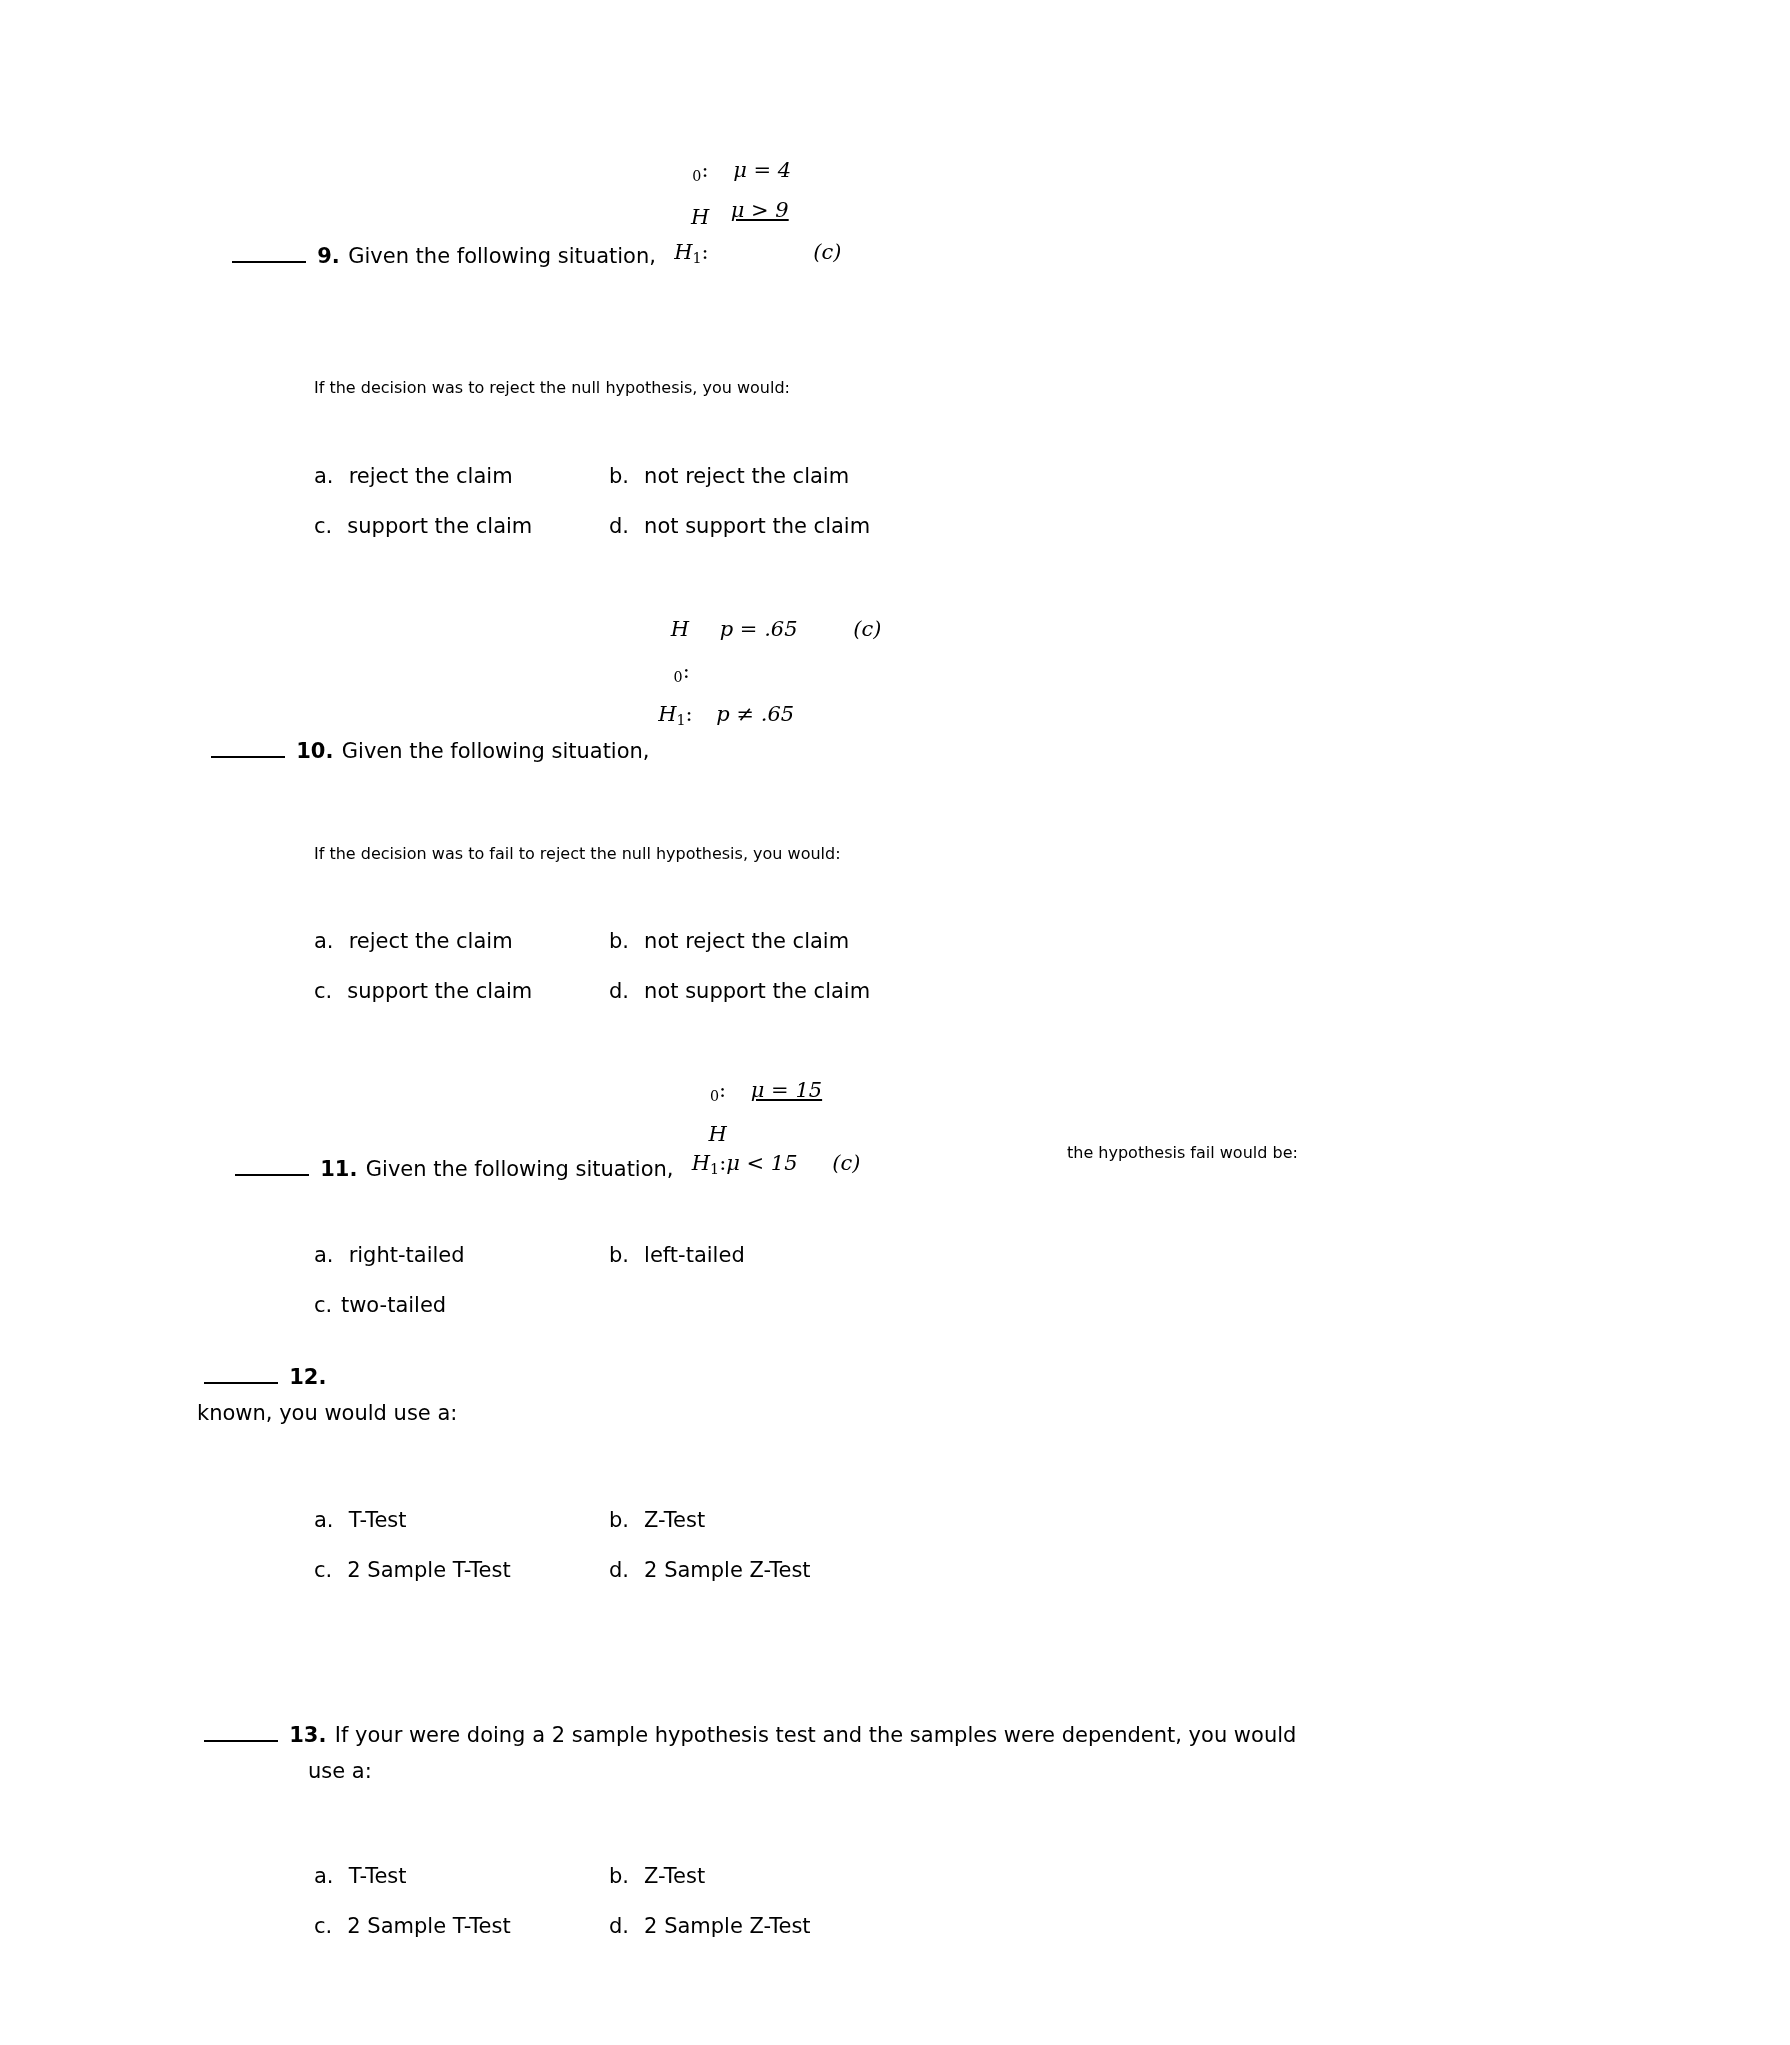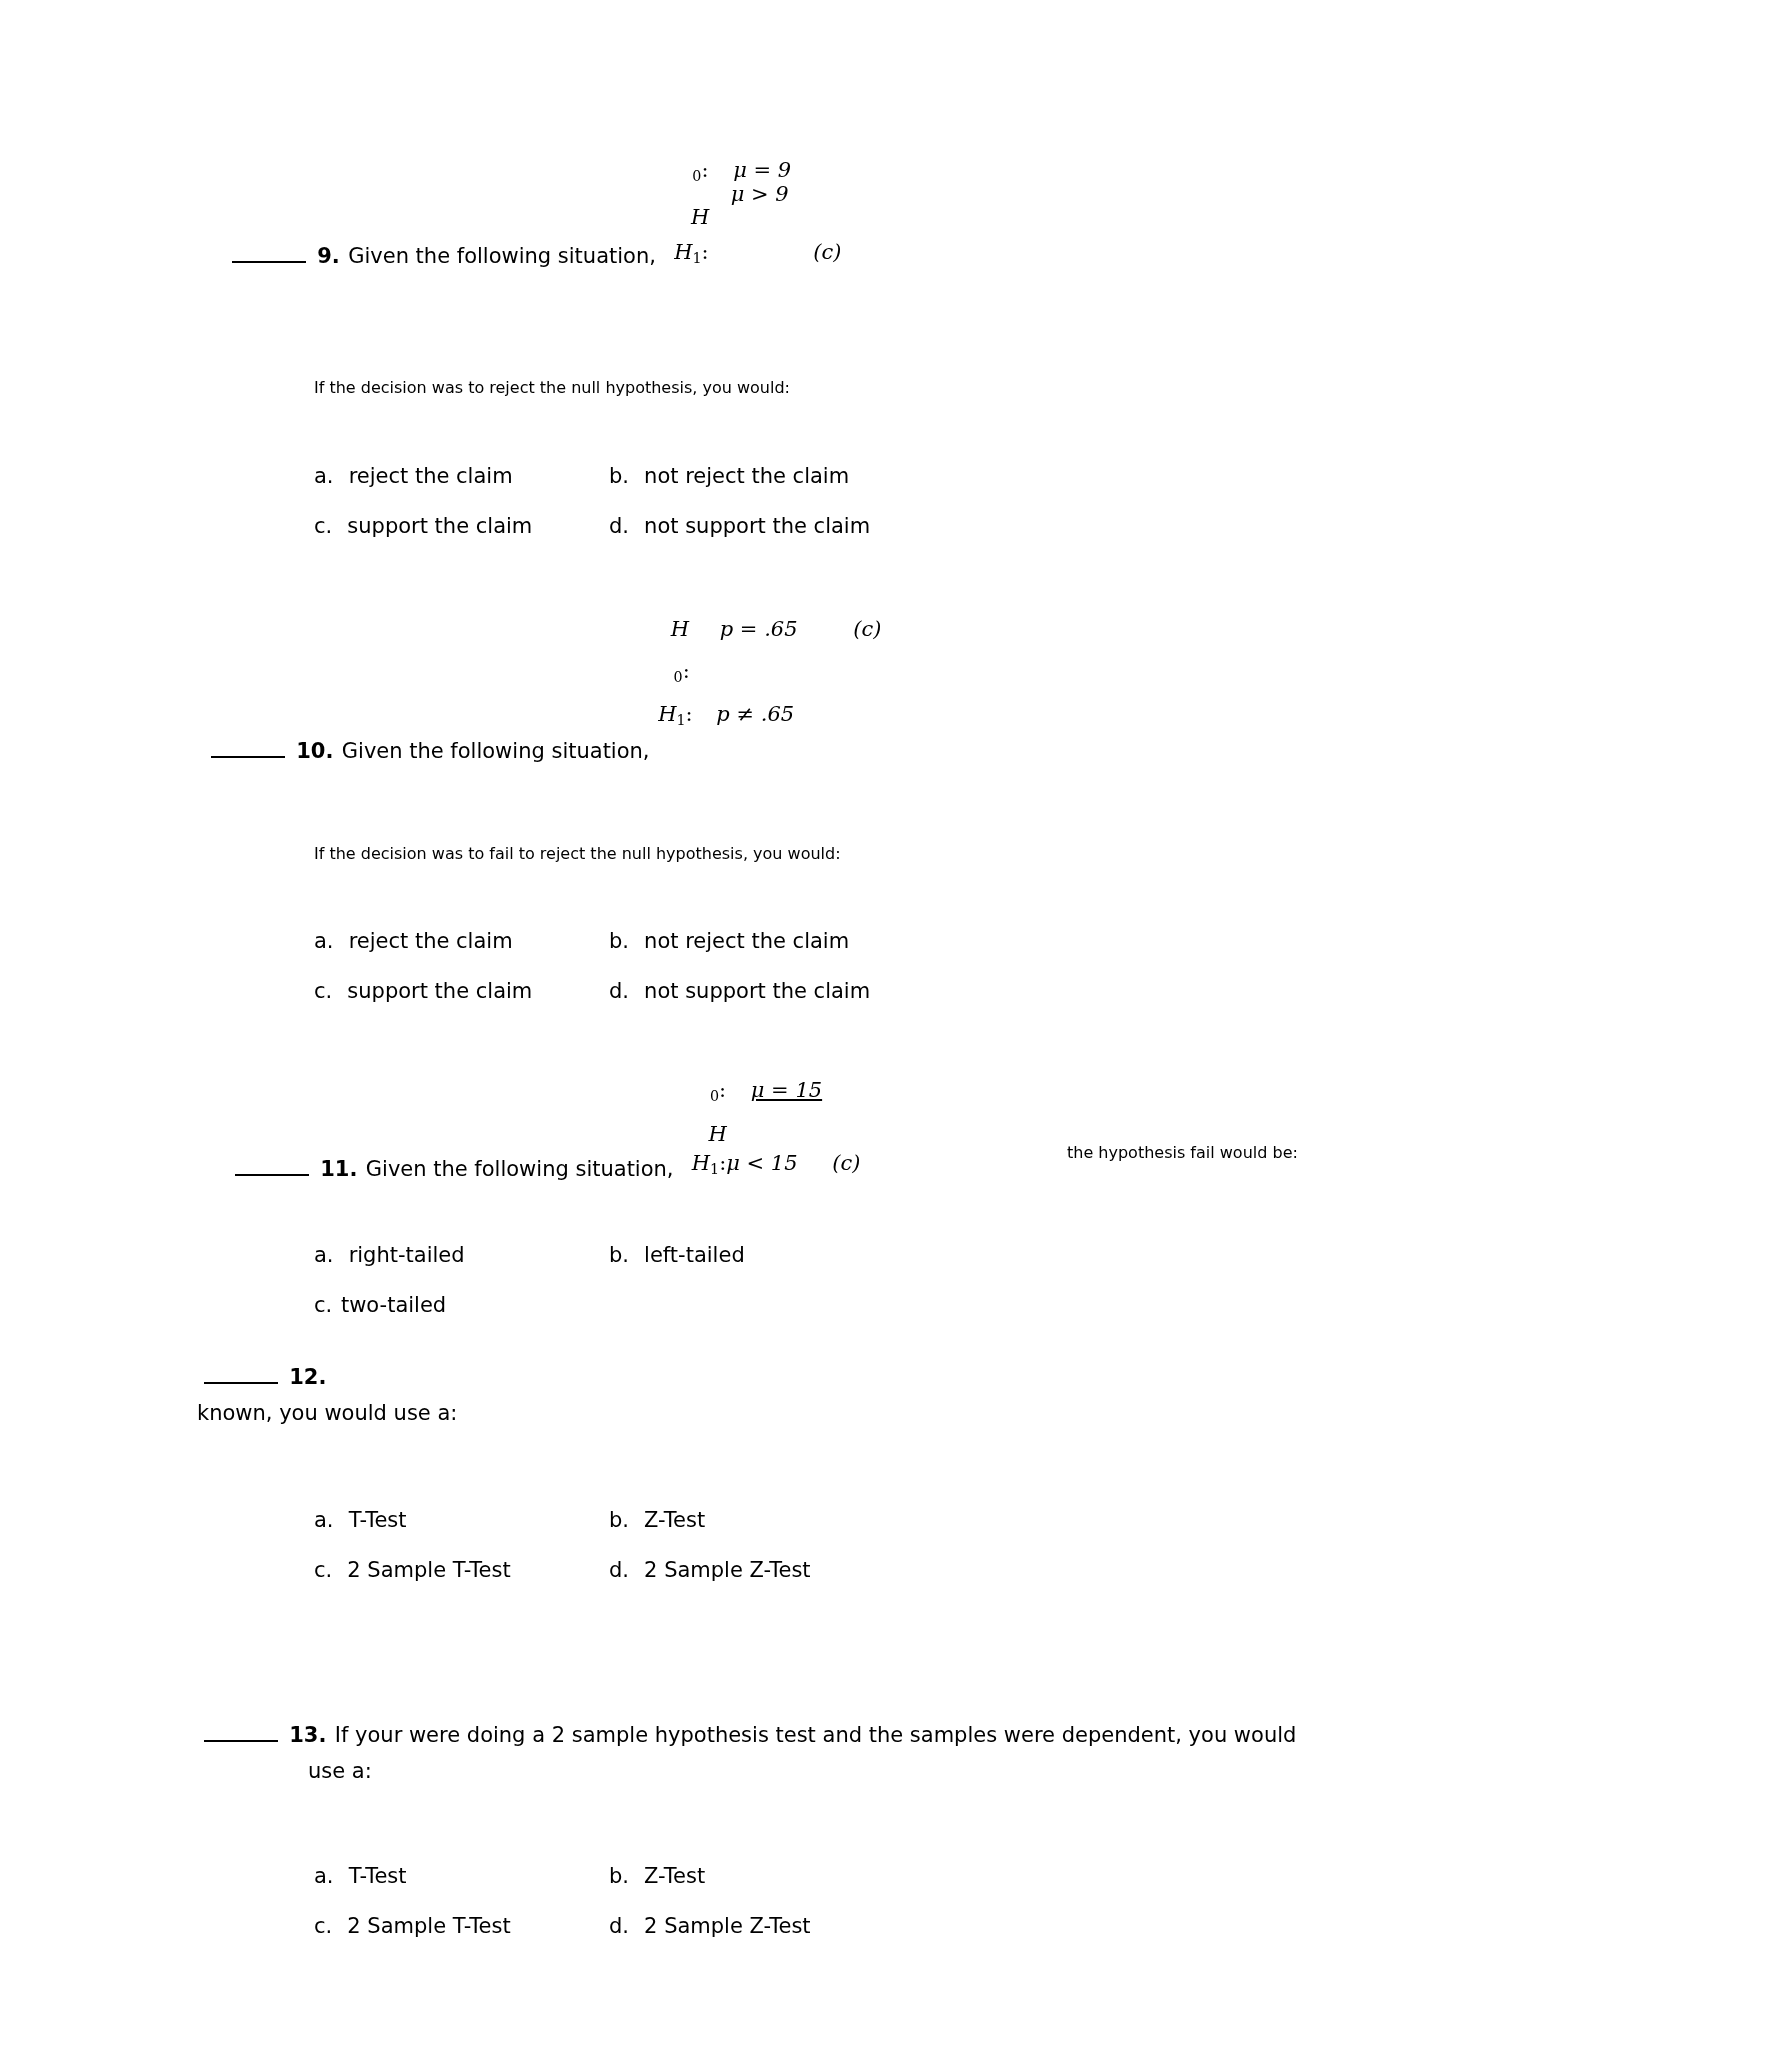--- a/index.html
+++ b/index.html
@@ -96,23 +96,23 @@
 <div class="page">
 
   <div class="q-block" style="left:232px; top:172px;">
     <div class="stem-line">
       <span class="blank-line"></span>
       <span class="qnum">9.</span>
       <span class="stem-text" style="margin-left:8.4px;">Given the following situation,</span>
       <span class="hyp-stack" style="margin-left:15.4px;">
         <span class="hyp-row" style="position:absolute; left:14px; top:-17px;">
           <span class="mathup sub">0</span><span class="mathup">:</span>
-          <span class="math" style="margin-left:18px;">μ = 9</span>
-        </span>
-        <span class="hyp-row" style="position:absolute; left:15.4px; top:7px;">
+          <span class="math" style="margin-left:18px;">μ = 4</span>
+        </span>
+        <span class="hyp-row" style="position:absolute; left:15.4px; top:23px;text-decoration:underline;">
           <span class="math" style="margin-left:37px;">μ &gt; 9</span>
         </span>
         <span class="hyp-row" style="position:absolute; left:12.6px; top:29.5px;">
           <span class="math">H</span>
         </span>
         <span class="hyp-row" style="position:absolute; left:-4.2px; top:65px;">
           <span class="math">H</span><span class="mathup sub">1</span><span class="mathup">:</span>
           <span class="math" style="margin-left:98px;">(c)</span>
         </span>
         <span style="display:inline-block; width:232px; height:91px;"></span>

